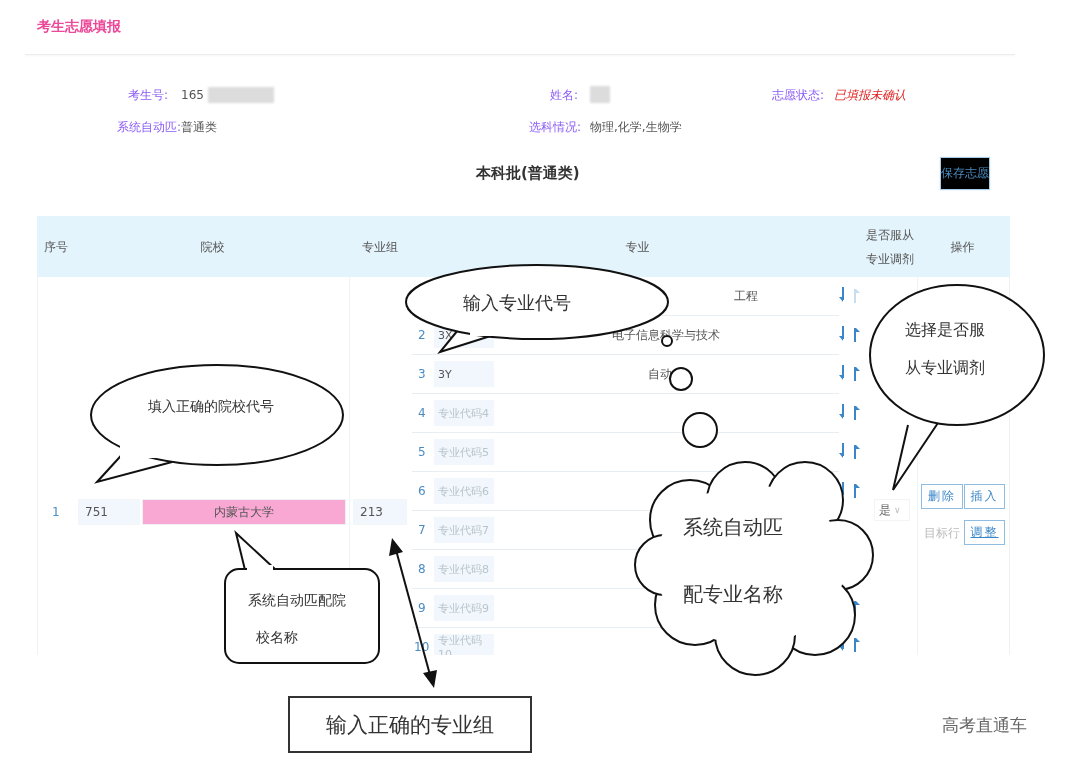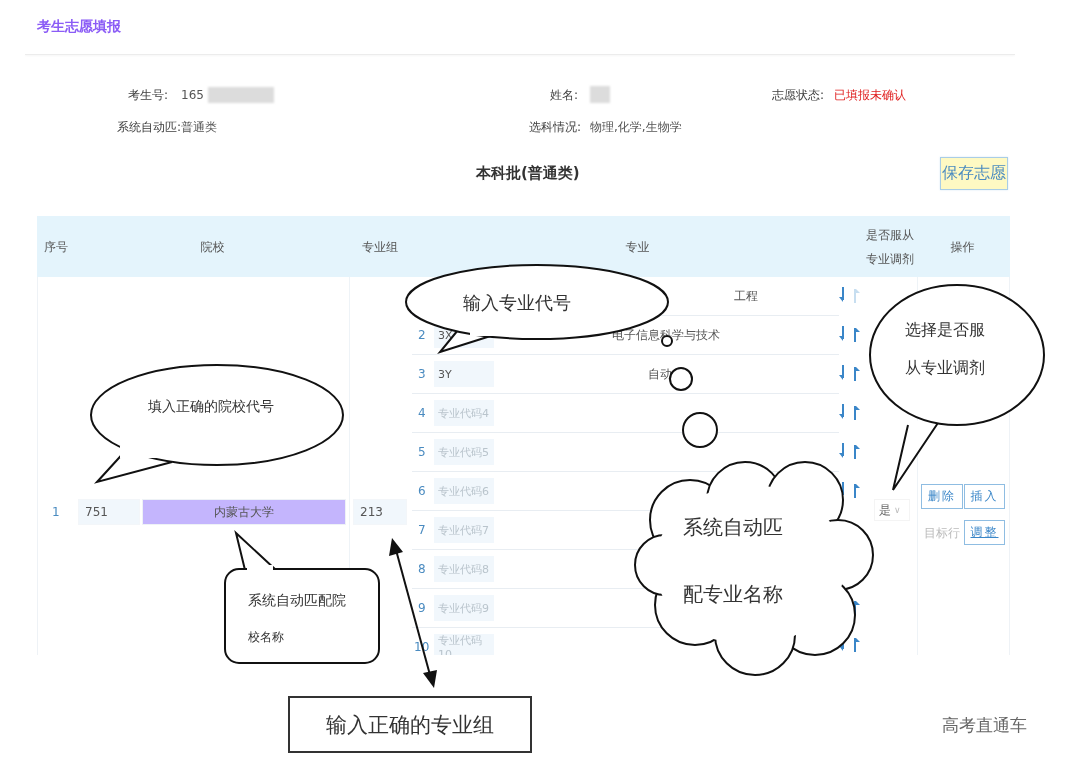--- a/index.html
+++ b/index.html
@@ -1,37 +1,37 @@
 <!DOCTYPE html>
 <html><head>
 <meta charset="utf-8">
 <style>
   * { box-sizing: border-box; margin: 0; padding: 0; }
   html, body { width: 1080px; height: 765px; background: #ffffff; overflow: hidden; }
   body { position: relative; font-family: "DejaVu Sans", "Liberation Sans", sans-serif; color: #555; font-size: 12px; }
 
-  .page-title { position: absolute; left: 37px; top: 18px; font-size: 14px; font-weight: bold; color: #8b5cf6; }
+  .page-title { position: absolute; left: 37px; top: 18px; font-size: 14px; font-weight: bold; color: #ec4899; }
   .title-divider { position: absolute; left: 25px; top: 54px; width: 990px; height: 1px; background: #ececec; box-shadow: 0 1px 2px #f2f2f2; }
 
-  .info-label { position: absolute; font-size: 12px; color: #404040; text-align: right; }
+  .info-label { position: absolute; font-size: 12px; color: #8b5cf6; text-align: right; }
   .info-value { position: absolute; font-size: 12px; color: #555; }
-  .info-value.red { color: #e02020; }
+  .info-value.red { color: #e02020; font-style: italic; }
   .blur-box { display: inline-block; background: #dcdcdc; filter: blur(1px); vertical-align: middle; }
 
   .batch-title { position: absolute; left: 476px; top: 164px; font-size: 15px; font-weight: bold; color: #333; }
-  .save-btn { position: absolute; left: 940px; top: 157px; width: 68px; height: 33px; border: 1px solid #a9cde6; background: #fef9c3; color: #4a8bc0; font-size: 16px; display: flex; align-items: center; justify-content: center; box-shadow: 0 0 2px #d8e8f4; cursor: pointer; }
+  .save-btn { position: absolute; left: 940px; top: 157px; width: 50px; height: 33px; border: 1px solid #a9cde6; background: #000000; color: #4a8bc0; font-size: 12px; display: flex; align-items: center; justify-content: center; box-shadow: 0 0 2px #d8e8f4; cursor: pointer; }
 
   .table-head { position: absolute; left: 37px; top: 216px; width: 973px; height: 61px; background: #e4f4fc; }
   .th { position: absolute; top: 0; height: 61px; display: flex; align-items: center; justify-content: center; font-size: 12px; color: #555; text-align: center; line-height: 24px; }
   .table-body { position: absolute; left: 37px; top: 277px; width: 973px; height: 378px; background: #fff; border-left: 1px solid #eef2f6; border-right: 1px solid #eef2f6; }
   .vline { position: absolute; top: 277px; width: 1px; height: 378px; background: #eef3f7; }
 
   .seq-num { position: absolute; left: 52px; top: 505px; color: #4a8bc0; font-size: 12px; }
   .cell-input { position: absolute; height: 26px; background: #f1f7fc; border: 1px solid #f3f6f9; font-size: 12px; color: #555; display: flex; align-items: center; padding-left: 6px; }
-  .cell-input.white { background: #c4b5fd; border: 1px solid #eef2f6; justify-content: center; padding-left: 0; }
+  .cell-input.white { background: #f9a8d4; border: 1px solid #eef2f6; justify-content: center; padding-left: 0; }
 
   .major-row { position: absolute; left: 412px; width: 427px; height: 38px; border-bottom: 1px solid #e8edf2; }
   .major-num { position: absolute; left: 6px; top: 11px; color: #4a8bc0; font-size: 12px; }
   .major-code { position: absolute; left: 22px; top: 5px; width: 60px; height: 26px; background: #f1f7fc; font-size: 11px; color: #555; display: flex; align-items: center; padding-left: 4px; }
   .major-code.ph { color: #b9c4cc; }
   .major-name { position: absolute; left: 84px; top: 5px; width: 340px; height: 26px; font-size: 12px; color: #555; display: flex; align-items: center; justify-content: center; }
   .arrows { position: absolute; left: 840px; width: 24px; height: 20px; }
   .arr-down { position: absolute; left: 2px; top: 0; width: 2px; height: 13px; background: #3a86c8; }
   .arr-down::after { content: ""; position: absolute; left: -3px; top: 10px; border-left: 4px solid transparent; border-right: 0 solid transparent; border-top: 5px solid #3a86c8; }
   .arr-right { position: absolute; left: 14px; top: 2px; width: 2px; height: 14px; background: #3a86c8; }
@@ -221,16 +221,16 @@
   <polygon points="434,688 423,673 437,670" fill="#111"></polygon>
 </svg>
 
 <div class="anno-text" style="left:463px;top:291px;font-size:18px;">输入专业代号</div>
 <div class="anno-text" style="left:148px;top:398px;font-size:14px;">填入正确的院校代号</div>
 <div class="anno-text" style="left:905px;top:320px;font-size:16px;">选择是否服</div>
 <div class="anno-text" style="left:905px;top:358px;font-size:16px;">从专业调剂</div>
 <div class="anno-text" style="left:683px;top:514px;font-size:20px;">系统自动匹</div>
 <div class="anno-text" style="left:683px;top:549px;font-size:20px;margin-top:32px;">配专业名称</div>
 <div class="anno-text" style="left:248px;top:592px;font-size:14px;">系统自动匹配院</div>
-<div class="anno-text" style="left:248px;top:629px;font-size:12px;">校名称</div>
+<div class="anno-text" style="left:256px;top:629px;font-size:14px;">校名称</div>
 <div class="group-box">输入正确的专业组</div>
 
 <div class="watermark">高考直通车</div>
 
 </body></html>

